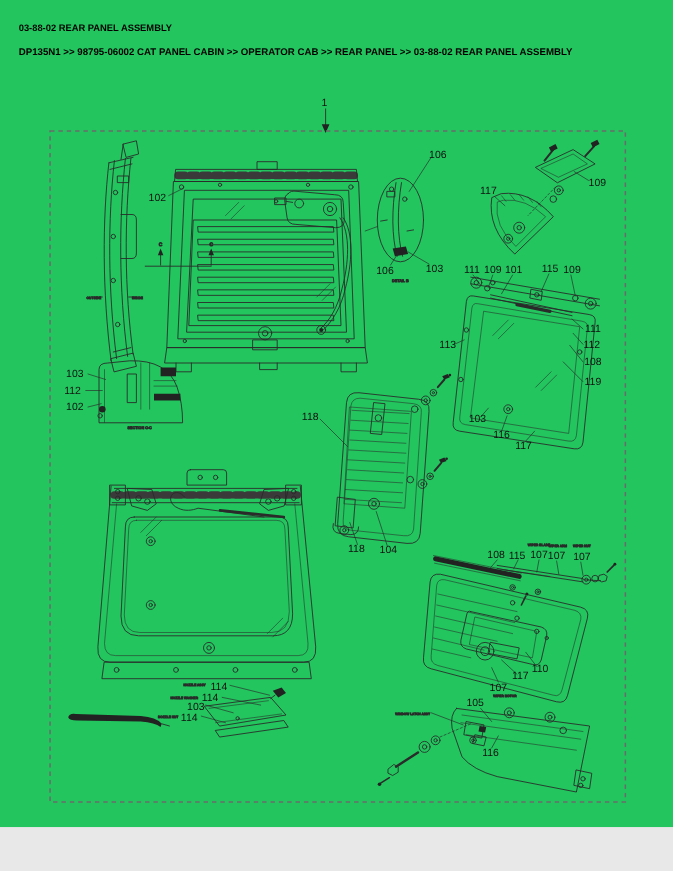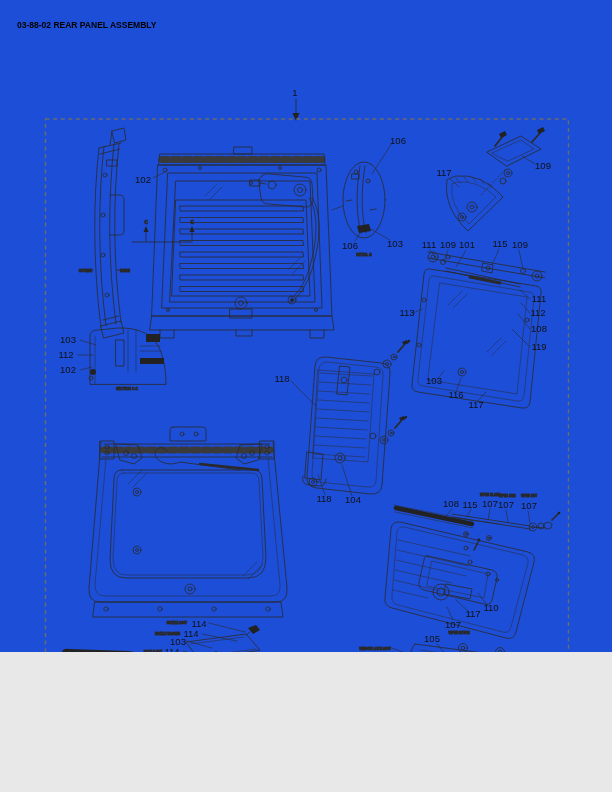--- a/index.html
+++ b/index.html
@@ -1,16 +1,16 @@
 <!DOCTYPE html>
 <html><head>
 <meta charset="utf-8">
 <style>
   html,body{margin:0;padding:0;background:#e8e8e8;}
-  .page{position:relative;width:612px;height:652px;background:#1d4ed8;overflow:hidden;
+  .page{position:relative;width:612px;height:752px;background:#22c55e;overflow:hidden;
         font-family:"Liberation Sans",sans-serif;}
   .hdr{position:absolute;left:17px;color:#000;font-weight:bold;white-space:nowrap;}
   .hdr.title{top:20px;font-size:8.5px;}
   .hdr.crumb{top:42px;font-size:8.8px;}
   svg{position:absolute;top:0;left:0;}
   svg .ln{fill:none;stroke:#2a2a2a;stroke-width:0.8;stroke-linecap:round;stroke-linejoin:round;}
   svg .thin{fill:none;stroke:#2a2a2a;stroke-width:0.5;}
   svg .ld{fill:none;stroke:#2a2a2a;stroke-width:0.6;}
   svg .fillp{fill:#222;stroke:none;}
   svg .hatch{fill:none;stroke:#3a3a3a;stroke-width:7;stroke-dasharray:6 5;}
@@ -22,20 +22,21 @@
   svg .capE{text-anchor:end;}
   svg .capS{text-anchor:start;}
   svg .secc{font-size:4.5px;font-weight:bold;text-anchor:middle;}
 </style>
 </head>
 <body>
 
 <div class="page">
 
   <div class="hdr title">03-88-02 REAR PANEL ASSEMBLY</div>
+  <div class="hdr crumb">DP135N1 &gt;&gt; 98795-06002 CAT PANEL CABIN &gt;&gt; OPERATOR CAB &gt;&gt; REAR PANEL &gt;&gt; 03-88-02 REAR PANEL ASSEMBLY</div>
 
   <svg width="612" height="792" viewBox="0 0 612 792">
 
     <g>
       <text class="co" x="295" y="96">1</text>
       <line class="ln" x1="296" y1="99" x2="296" y2="114"></line>
       <polygon class="fillp" points="292.5,113 299.5,113 296,121"></polygon>
     </g>
 
     <rect x="45.5" y="119" width="523" height="610" fill="none" stroke="#6b6b6b" stroke-width="1.4" stroke-dasharray="4 3.6"></rect>

